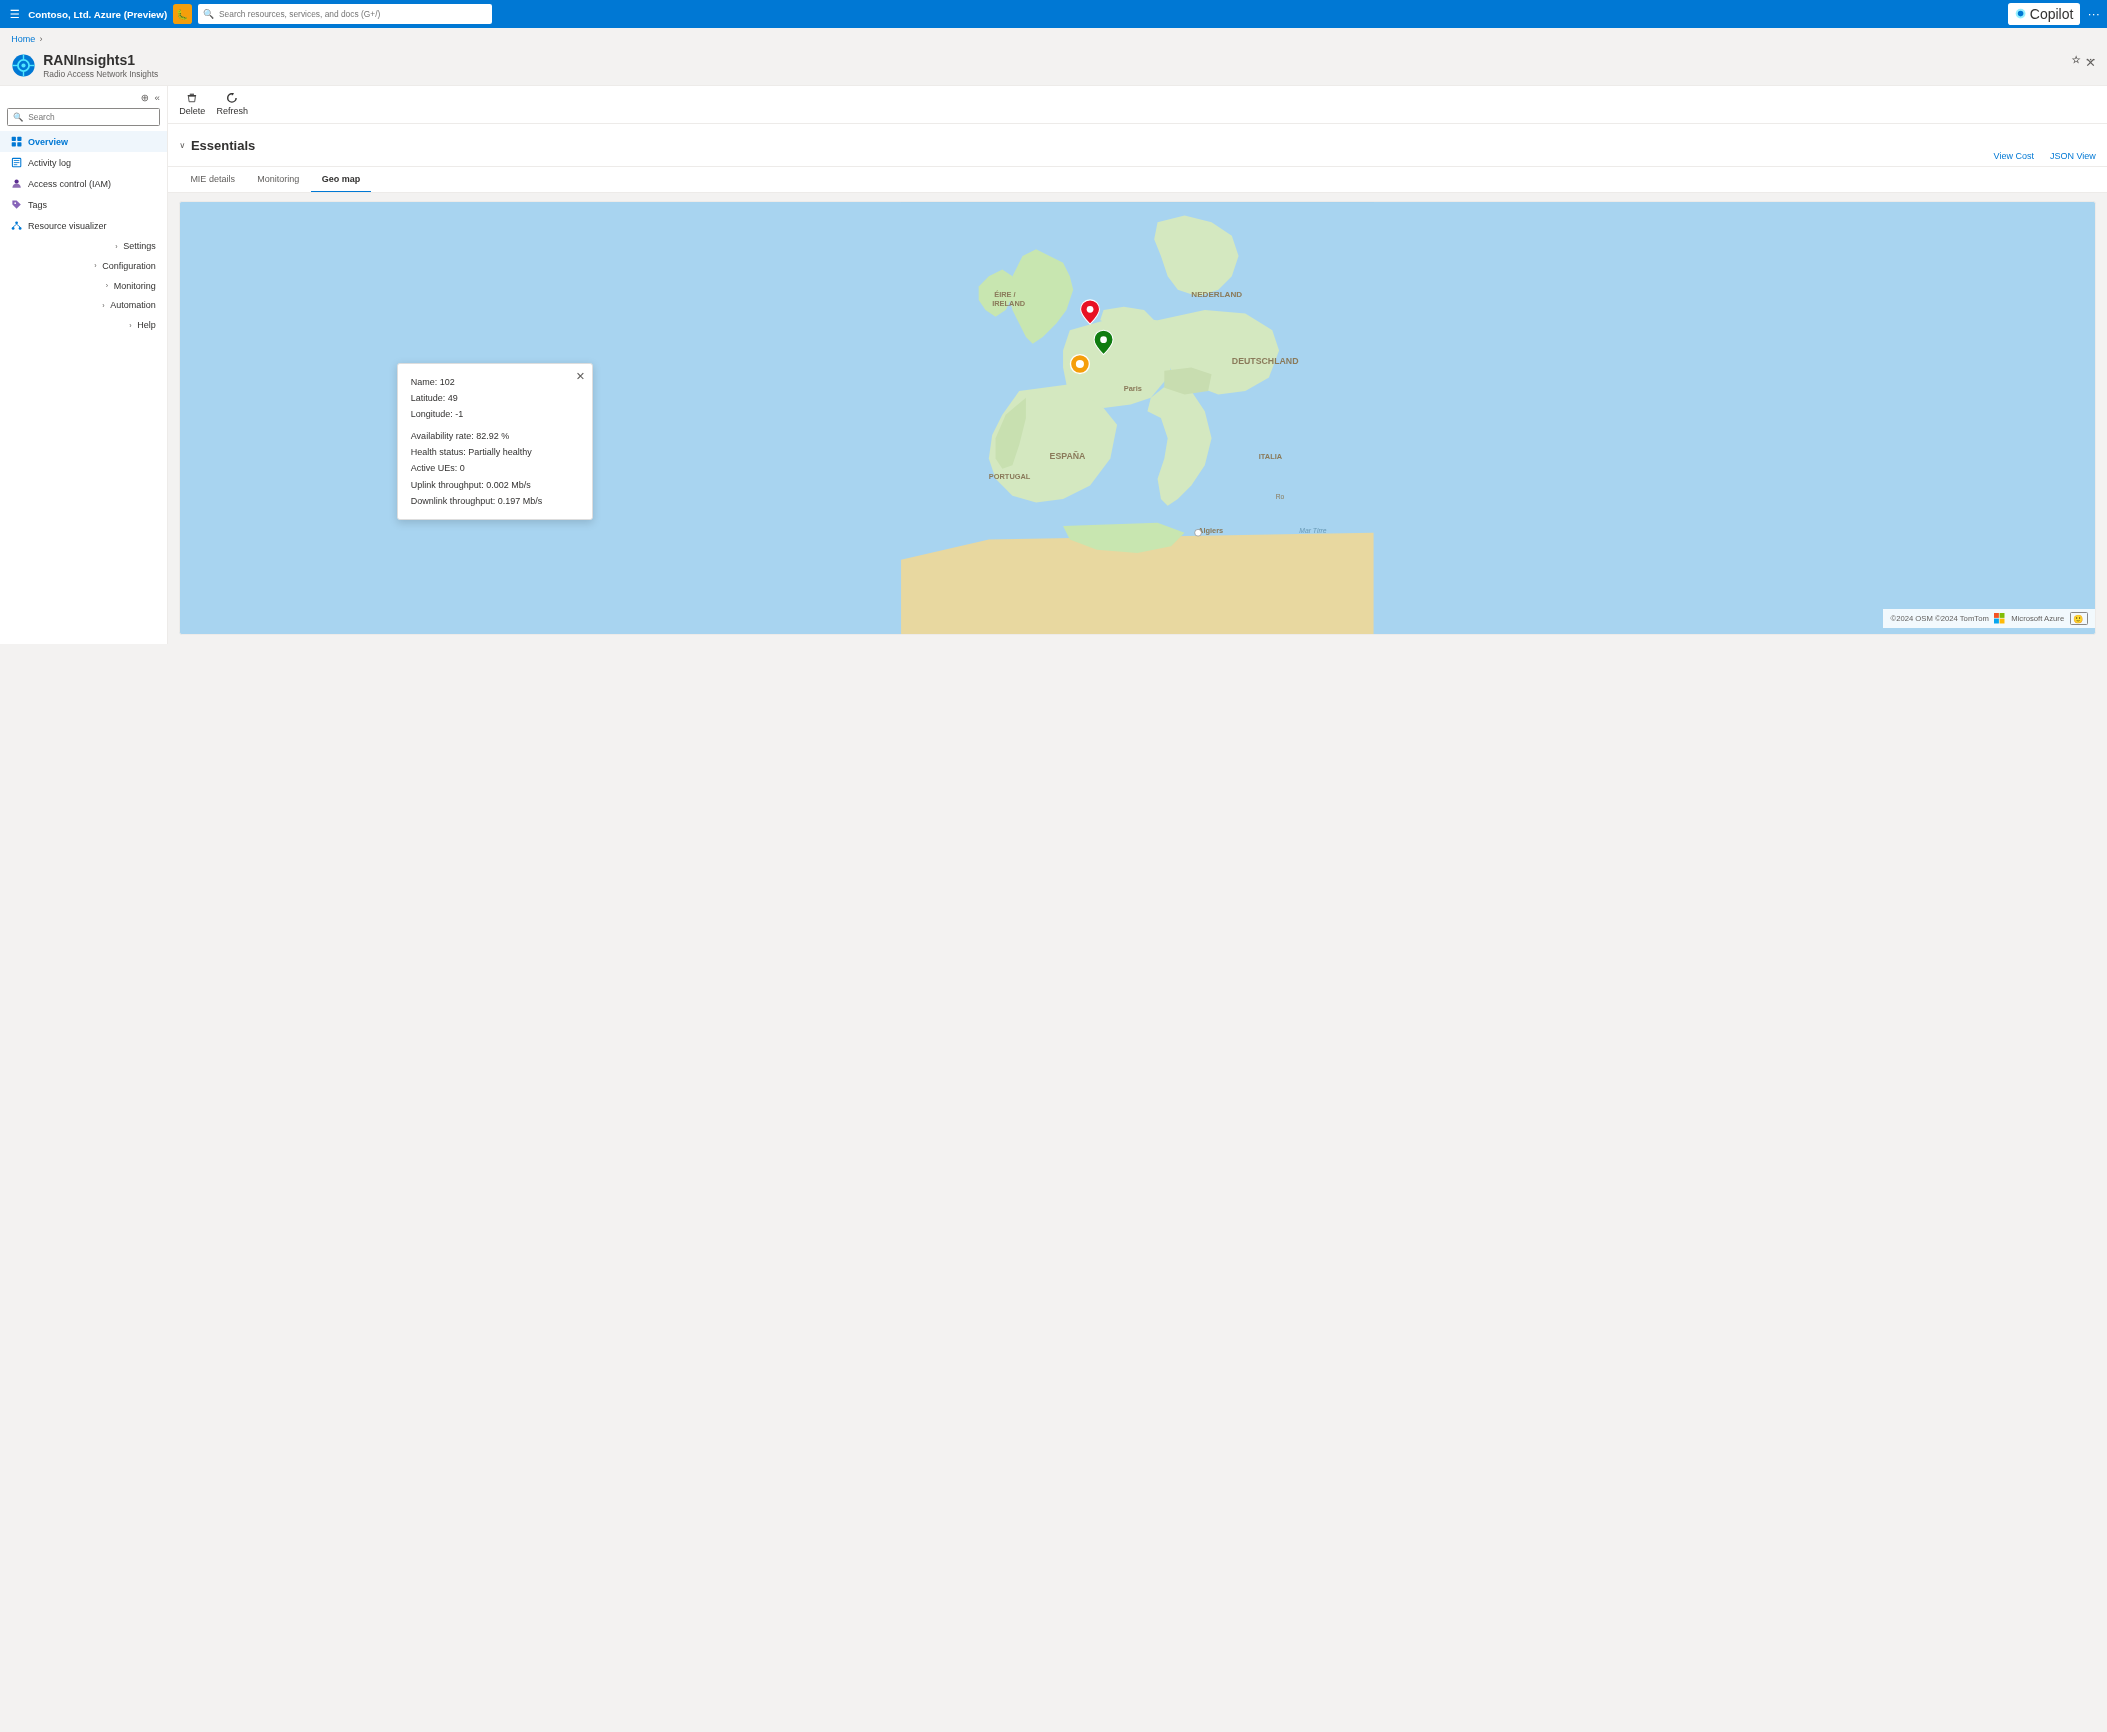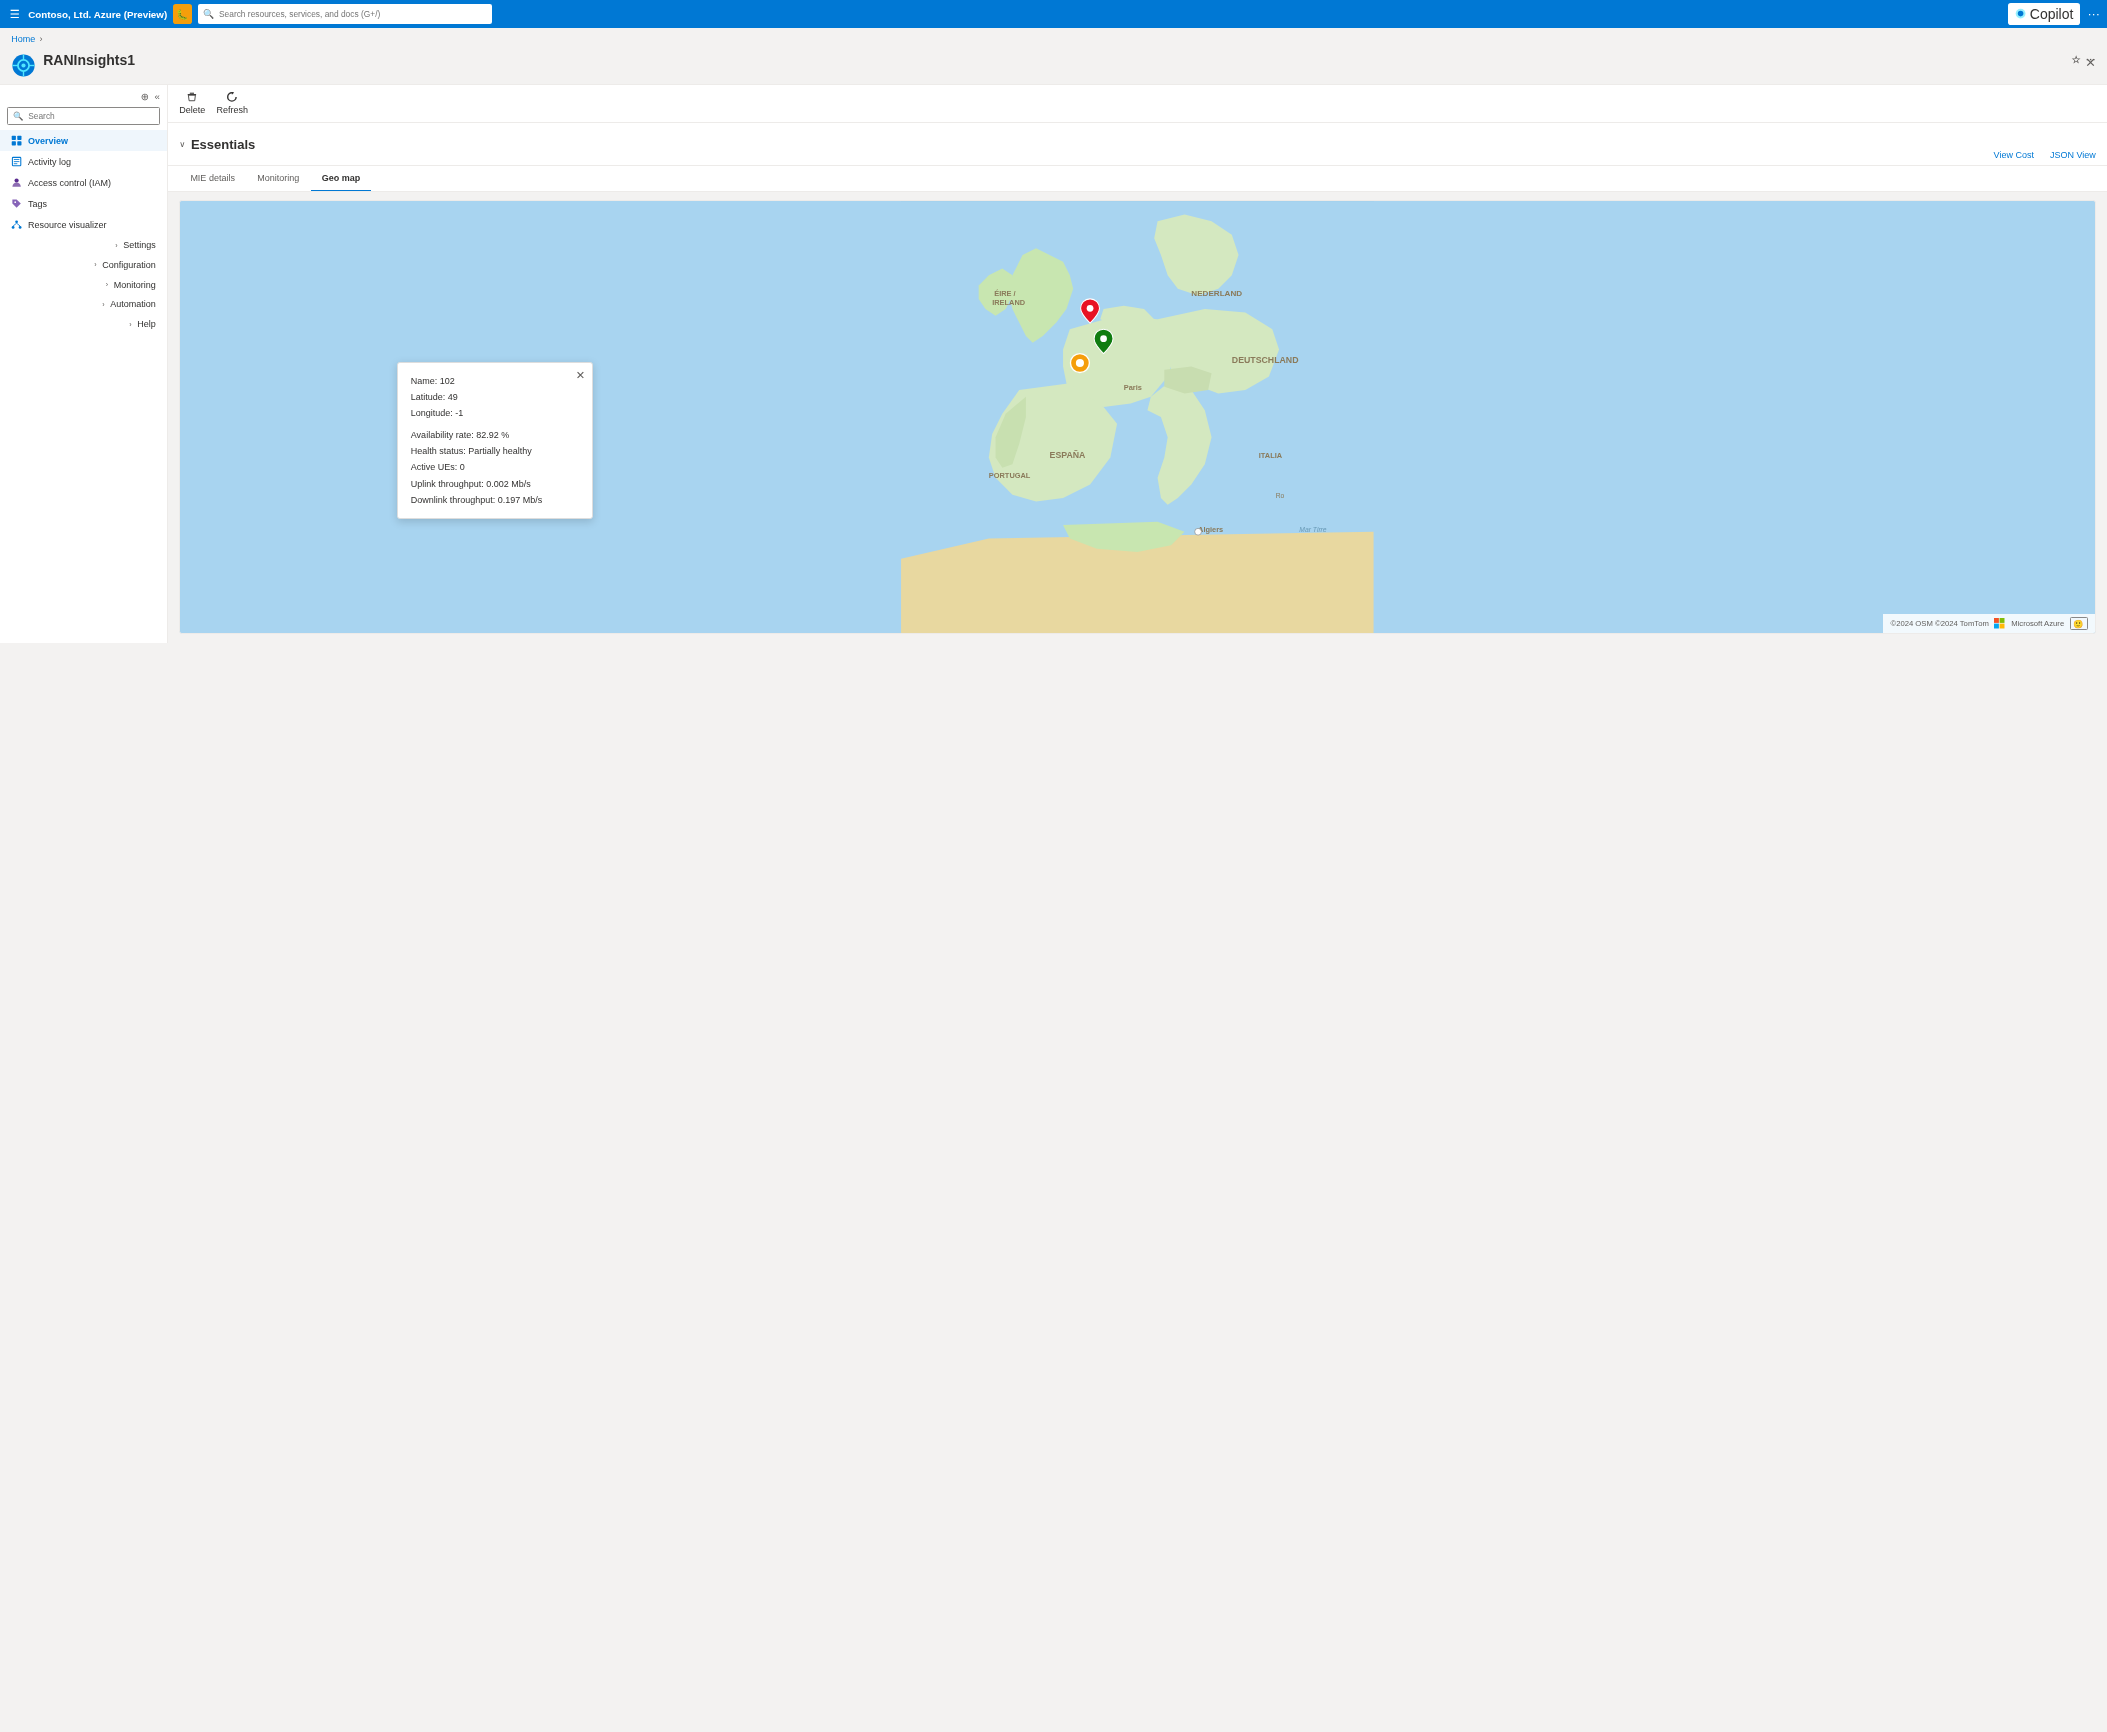--- a/index.html
+++ b/index.html
@@ -162,21 +162,21 @@
       line-height: 1.8;
     }
     .map-popup-close {
       position: absolute; right: 7px; top: 5.6px;
       background: none; border: none; cursor: pointer;
       font-size: 11.2px; color: #605e5c;
     }
 
     
     .map-footer {
-      position: absolute; bottom: 0; right: 0;
+      position: absolute; bottom: 6px; right: 0;
       background: rgba(255,255,255,0.85);
       padding: 2.8px 7px; font-size: 7.7px;
       display: flex; align-items: center; gap: 5.6px;
       color: #605e5c;
     }
     .ms-logo { display: flex; gap: 1.4px; }
 
     
     .icon-overview { color: #0078d4; }
     .icon-activity { color: #0078d4; }
@@ -222,20 +222,21 @@
     </svg>
   </div>
   <div class="resource-title-block">
     <div class="resource-title">
       <span>RANInsights1</span>
       <div class="title-actions">
         <span class="star-icon">☆</span>
         <span class="ellipsis-icon">···</span>
       </div>
     </div>
+    <div class="resource-subtitle">Radio Access Network Insights</div>
   </div>
   <button class="close-btn">✕</button>
 </div>
 
 <div class="main-layout">
 
   <div class="sidebar">
     <div class="sidebar-top-icons">
       <span>⊕</span>
       <span>«</span>

